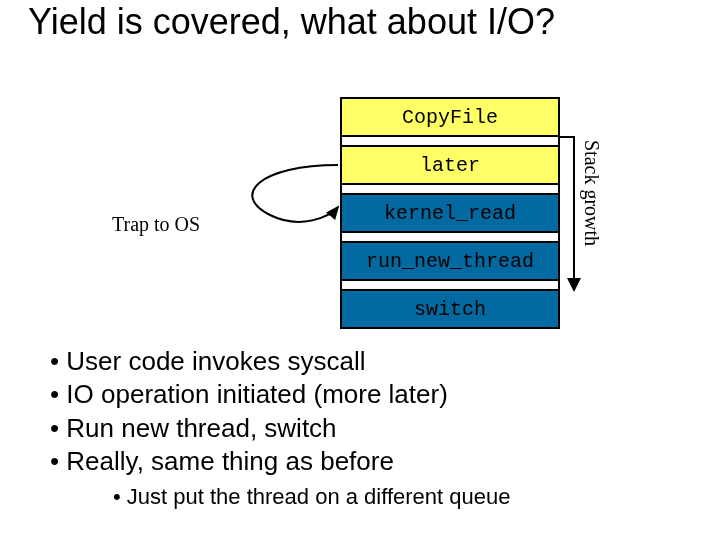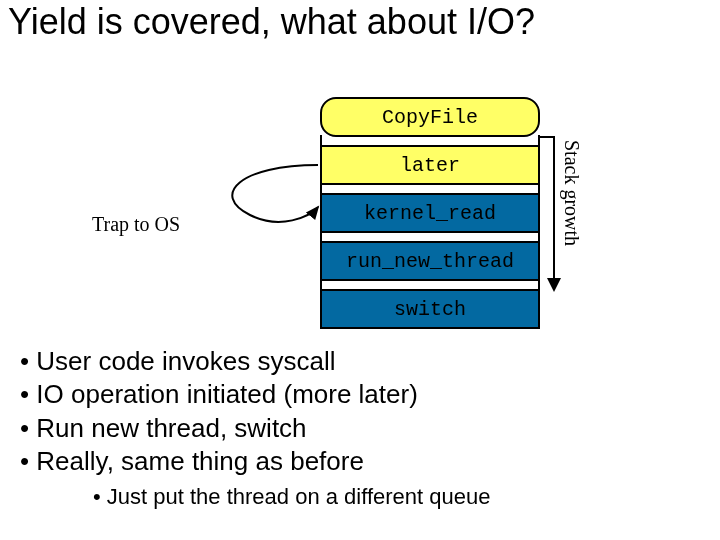--- a/index.html
+++ b/index.html
@@ -8,20 +8,21 @@
     width: 720px;
     height: 540px;
     background: #ffffff;
     font-family: Arial, Helvetica, sans-serif;
     color: #000;
   }
   .slide {
     position: relative;
     width: 629px;
     height: 540px;
+    margin-left: 20px;
   }
   .title {
     position: absolute;
     left: 8px;
     top: 2px;
     font-size: 36px;
     line-height: 1.1;
     font-weight: normal;
     width: 700px;
   }
@@ -43,21 +44,21 @@
     width: 220px;
     height: 40px;
     border: 2px solid #000;
     display: flex;
     align-items: center;
     justify-content: center;
     font-family: "Courier New", Courier, monospace;
     font-size: 20px;
     margin-top: -2px;
   }
-  .frame.first { margin-top: 0; border-radius: 16px; }
+  .frame.first { margin-top: 0; }
   .yellow { background: #ffff66; }
   .red    { background: #0369a1; }
   .gap-borders {
     box-sizing: border-box;
     width: 220px;
     height: 12px;
     border-left: 2px solid #000;
     border-right: 2px solid #000;
     margin-top: -2px;
   }
@@ -101,21 +102,21 @@
   svg.loop {
     position: absolute;
     left: 200px;
     top: 155px;
     width: 140px;
     height: 80px;
     overflow: visible;
   }
   .bullets {
     position: absolute;
-    left: 20px;
+    left: 30px;
     top: 345px;
     font-size: 26px;
     line-height: 1.28;
   }
   .sub-bullet {
     position: absolute;
     left: 93px;
     top: 484px;
     font-size: 22px;
   }

